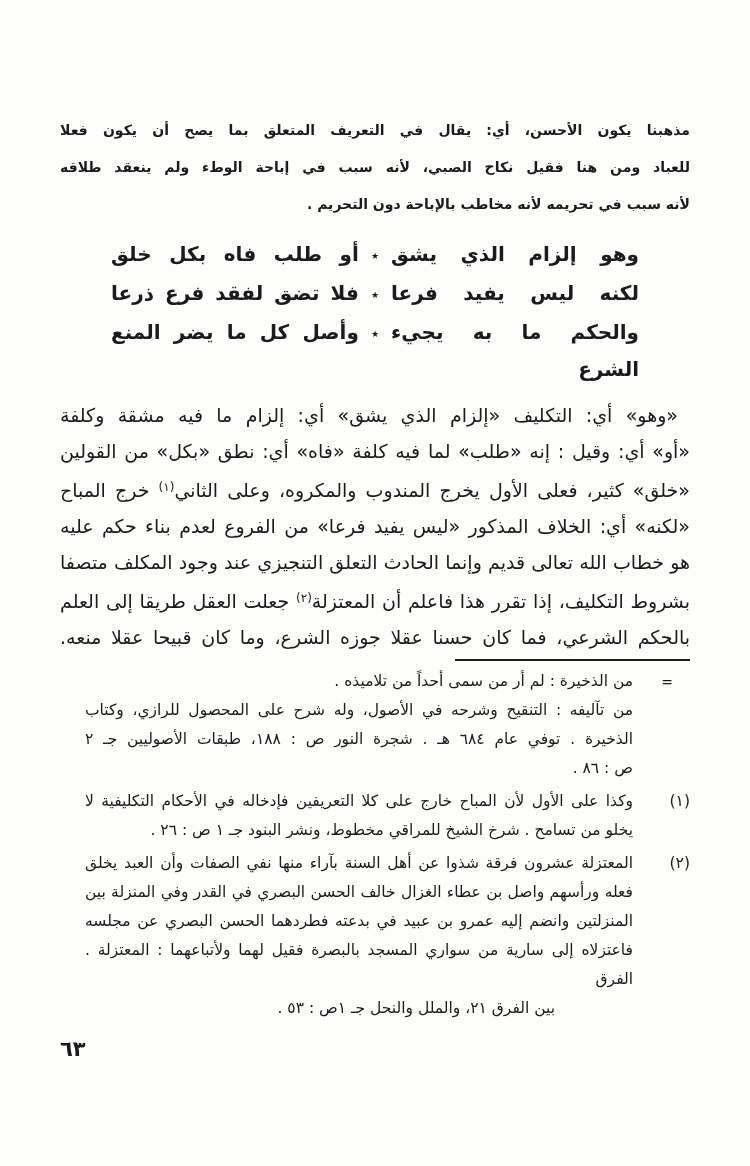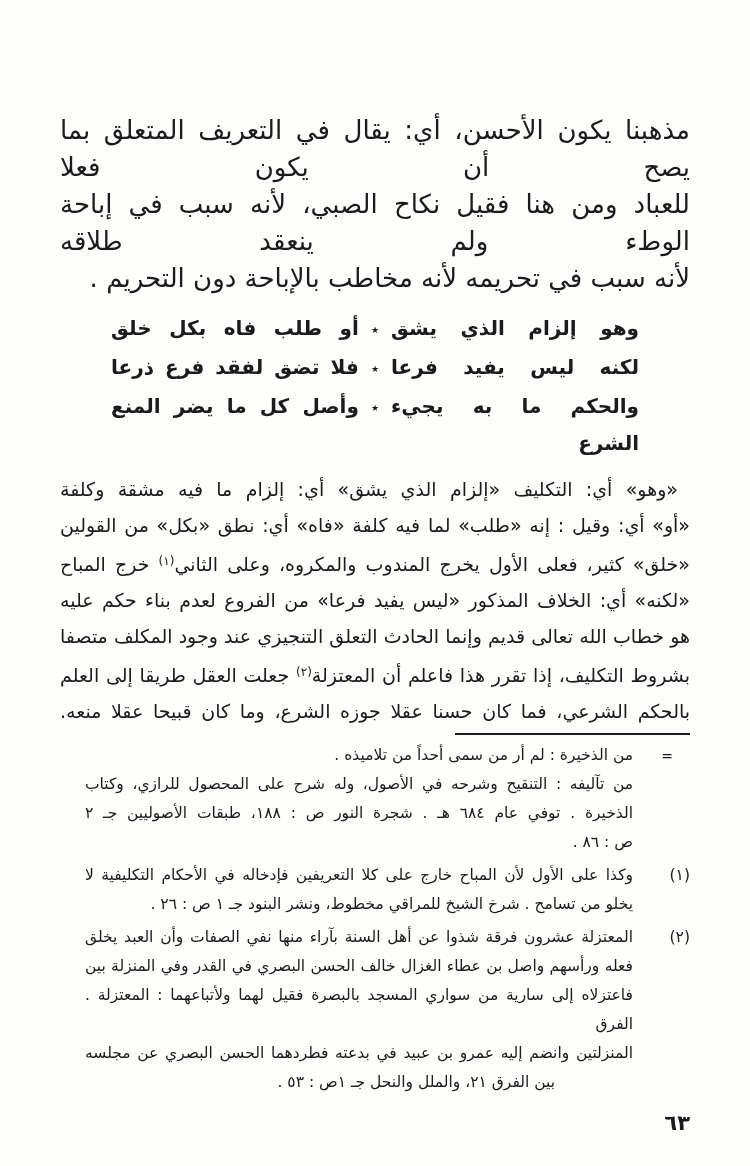--- a/index.html
+++ b/index.html
@@ -11,21 +11,21 @@
     font-family:"DejaVu Sans", sans-serif;
     direction:rtl;
     overflow:hidden;
     margin:0 auto;
   }
   .text-block{padding:112px 60px 0 60px;}
   .line{text-align:right;}
   .line.just{text-align:justify;text-align-last:justify;}
   .line.end{text-align:right;text-align-last:right;}
 
-  .para1{font-size:26px;line-height:37px;}
+  .para1{font-size:14px;line-height:37px;font-weight:bold;}
   .commentary{font-size:19px;line-height:36px;margin-top:9px;}
   .commentary .line:first-child{text-indent:12px;}
   .fn-ref{font-size:12px;vertical-align:6px;}
 
   .verse{
     width:528px;margin:13px auto 0 auto;
     font-weight:bold;font-size:20px;line-height:37px;
   }
   .vline{display:flex;align-items:baseline;}
   .hemi{flex:1 1 0;text-align:justify;text-align-last:justify;}
@@ -44,21 +44,21 @@
     font-size:14px;
   }
   .fn-num{
     position:absolute;top:0;right:-57px;width:50px;
     text-align:right;
   }
   .inset{margin-right:78px;}
 
   .page-number{
     margin-top:14px;
-    text-align:right;
+    text-align:left;
     font-size:21px;font-weight:bold;
     letter-spacing:2px;
   }
 </style>
 </head>
 <body>
 
 <div class="page" dir="rtl">
   <div class="text-block">
 
@@ -111,22 +111,22 @@
       <div class="fn-item">
         <span class="fn-num">(١)</span>
         <div class="line just">وكذا على الأول لأن المباح خارج على كلا التعريفين فإدخاله في الأحكام التكليفية لا</div>
         <div class="line end">يخلو من تسامح . شرخ الشيخ للمراقي مخطوط، ونشر البنود جـ ١ ص : ٢٦ .</div>
       </div>
 
       <div class="fn-item">
         <span class="fn-num">(٢)</span>
         <div class="line just">المعتزلة عشرون فرقة شذوا عن أهل السنة بآراء منها نفي الصفات وأن العبد يخلق</div>
         <div class="line just">فعله ورأسهم واصل بن عطاء الغزال خالف الحسن البصري في القدر وفي المنزلة بين</div>
+        <div class="line just">المنزلتين وانضم إليه عمرو بن عبيد في بدعته فطردهما الحسن البصري عن مجلسه</div>
         <div class="line just">فاعتزلاه إلى سارية من سواري المسجد بالبصرة فقيل لهما ولأتباعهما : المعتزلة . الفرق</div>
-        <div class="line just">المنزلتين وانضم إليه عمرو بن عبيد في بدعته فطردهما الحسن البصري عن مجلسه</div>
         <div class="line end inset">بين الفرق ٢١، والملل والنحل جـ ١ص : ٥٣ .</div>
       </div>
 
     </div>
 
     <div class="page-number">٦٣</div>
 
   </div>
 </div>
 

